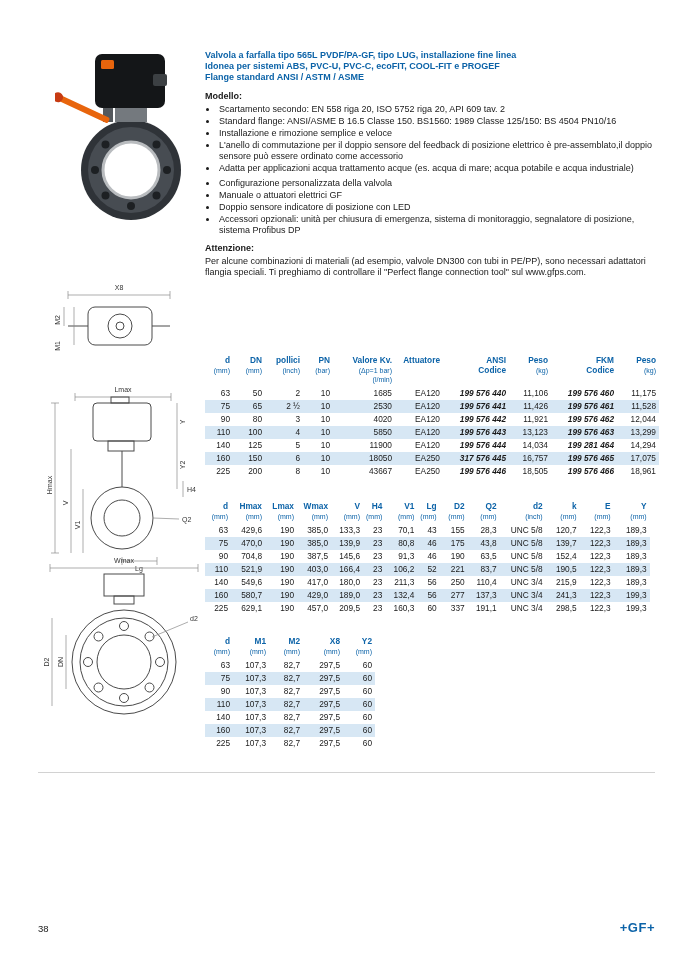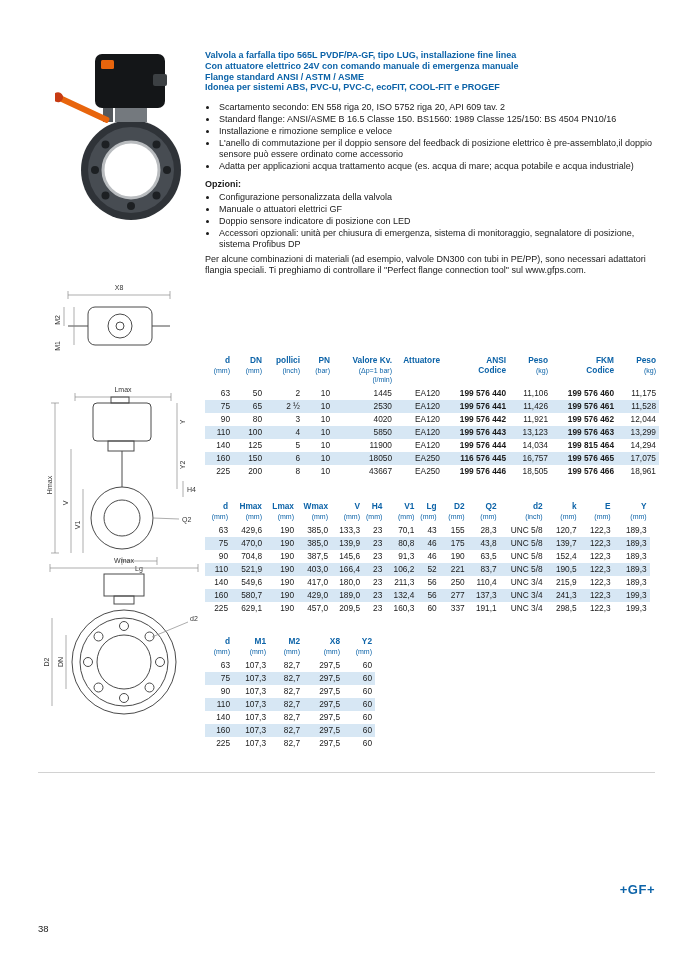--- a/index.html
+++ b/index.html
@@ -29,37 +29,37 @@
   .tbl{position:absolute;left:205px;}
   .t1{top:356px;}
   .t2{top:502px;}
   .t3{top:637px;}
   table{border-collapse:collapse;table-layout:fixed;font-size:8.3px;color:var(--ink);}
   th{text-align:right;vertical-align:top;padding:0 3px 3px 3px;font-weight:normal;}
   th .cname{color:var(--brand-blue);font-weight:bold;font-size:8.3px;line-height:9.5px;white-space:nowrap;}
   th .unit{color:var(--brand-blue);font-weight:normal;font-size:7px;line-height:9px;white-space:nowrap;}
   td{text-align:right;padding:1px 3px;line-height:11px;white-space:nowrap;}
   tbody tr:nth-child(even){background:var(--row-shade);}
-  td.code{font-weight:bold;}
+  td.code{font-weight:bold;font-style:italic;}
 
   
   .photo{position:absolute;left:55px;top:48px;}
   .draw{position:absolute;}
   .d1{left:52px;top:282px;}
   .d2{left:45px;top:385px;}
   .d3{left:40px;top:556px;}
   .draw svg .geo{fill:none;stroke:#4a4a4a;stroke-width:1;}
   .draw svg .geow{fill:#ffffff;stroke:#4a4a4a;stroke-width:1;}
   .draw svg .dl{stroke:#8a8a8a;stroke-width:0.7;}
   .draw svg text{font-family:"Liberation Sans","DejaVu Sans",sans-serif;font-size:7px;fill:#333;}
 
   
   .divider{position:absolute;left:38px;right:36px;top:772px;height:1px;background:#d2d2d2;}
   .pagenum{position:absolute;left:38px;top:923px;font-size:9.5px;color:var(--ink);}
-  .gflogo{position:absolute;right:36px;top:882px;font-size:13px;font-weight:bold;letter-spacing:0.5px;color:var(--brand-blue);}
+  .gflogo{position:absolute;right:36px;top:920px;font-size:13px;font-weight:bold;letter-spacing:0.5px;color:var(--brand-blue);}
 </style>
 </head>
 <body>
 
 <div class="page">
 
   <div class="photo">
     <svg width="150" height="185" viewBox="0 0 150 185">
       <circle cx="76" cy="122" r="50" fill="#2f3338"></circle>
       <circle cx="76" cy="122" r="43" fill="#474c52"></circle>
@@ -81,41 +81,41 @@
       <g transform="rotate(25 52 72)">
         <rect x="-4" y="69" width="58" height="6" rx="2" fill="#e8650d"></rect>
         <circle cx="-2" cy="72" r="5" fill="#c73b12"></circle>
       </g>
     </svg>
   </div>
 
   <div class="textcol">
     <div class="titleblock">
       <div class="tline">Valvola a farfalla tipo 565L PVDF/PA-GF, tipo LUG, installazione fine linea</div>
-      <div class="tline">Con attuatore elettrico 24V con comando manuale di emergenza manuale</div>
+      <div class="tline">Idonea per sistemi ABS, PVC-U, PVC-C, ecoFIT, COOL-FIT e PROGEF</div>
       <div class="tline">Flange standard ANSI / ASTM / ASME</div>
-      <div class="tline">Idonea per sistemi ABS, PVC-U, PVC-C, ecoFIT, COOL-FIT e PROGEF</div>
     </div>
 
+    <div class="sechead">Modello:</div>
     <ul class="bullets">
         <li>Scartamento secondo: EN 558 riga 20, ISO 5752 riga 20, API 609 tav. 2</li>
         <li>Standard flange: ANSI/ASME B 16.5 Classe 150. BS1560: 1989 Classe 125/150: BS 4504 PN10/16</li>
         <li>Installazione e rimozione semplice e veloce</li>
         <li>L'anello di commutazione per il doppio sensore del feedback di posizione elettrico è pre-assemblato,il doppio sensore può essere ordinato come accessorio</li>
         <li>Adatta per applicazioni acqua trattamento acque (es. acqua di mare; acqua potabile e acqua industriale)</li>
       </ul>
 
-    <div class="sechead">Opzioni:</div>
     <ul class="bullets">
         <li>Configurazione personalizzata della valvola</li>
         <li>Manuale o attuatori elettrici GF</li>
         <li>Doppio sensore indicatore di posizione con LED</li>
         <li>Accessori opzionali: unità per chiusura di emergenza, sistema di monitoraggio, segnalatore di posizione, sistema Profibus DP</li>
       </ul>
 
+    <div class="sechead">Attenzione:</div>
     <p class="para">Per alcune combinazioni di materiali (ad esempio, valvole DN300 con tubi in PE/PP), sono necessari adattatori flangia speciali. Ti preghiamo di controllare il "Perfect flange connection tool" sul www.gfps.com.</p>
   </div>
 
   <div class="tbl t1">
     <table>
         <colgroup>
           <col style="width: 28px;">
           <col style="width: 32px;">
           <col style="width: 38px;">
           <col style="width: 30px;">
@@ -169,21 +169,21 @@
               <div class="unit">(kg)</div>
             </th>
           </tr>
         </thead>
         <tbody>
           <tr>
             <td>63</td>
             <td>50</td>
             <td>2</td>
             <td>10</td>
-            <td>1445</td>
+            <td>1685</td>
             <td>EA120</td>
             <td class="code">199 576 440</td>
             <td>11,106</td>
             <td class="code">199 576 460</td>
             <td>11,175</td>
           </tr>
           <tr>
             <td>75</td>
             <td>65</td>
             <td>2 ½</td>
@@ -221,31 +221,31 @@
           </tr>
           <tr>
             <td>140</td>
             <td>125</td>
             <td>5</td>
             <td>10</td>
             <td>11900</td>
             <td>EA120</td>
             <td class="code">199 576 444</td>
             <td>14,034</td>
-            <td class="code">199 815 464</td>
+            <td class="code">199 281 464</td>
             <td>14,294</td>
           </tr>
           <tr>
             <td>160</td>
             <td>150</td>
             <td>6</td>
             <td>10</td>
             <td>18050</td>
             <td>EA250</td>
-            <td class="code">116 576 445</td>
+            <td class="code">317 576 445</td>
             <td>16,757</td>
             <td class="code">199 576 465</td>
             <td>17,075</td>
           </tr>
           <tr>
             <td>225</td>
             <td>200</td>
             <td>8</td>
             <td>10</td>
             <td>43667</td>

